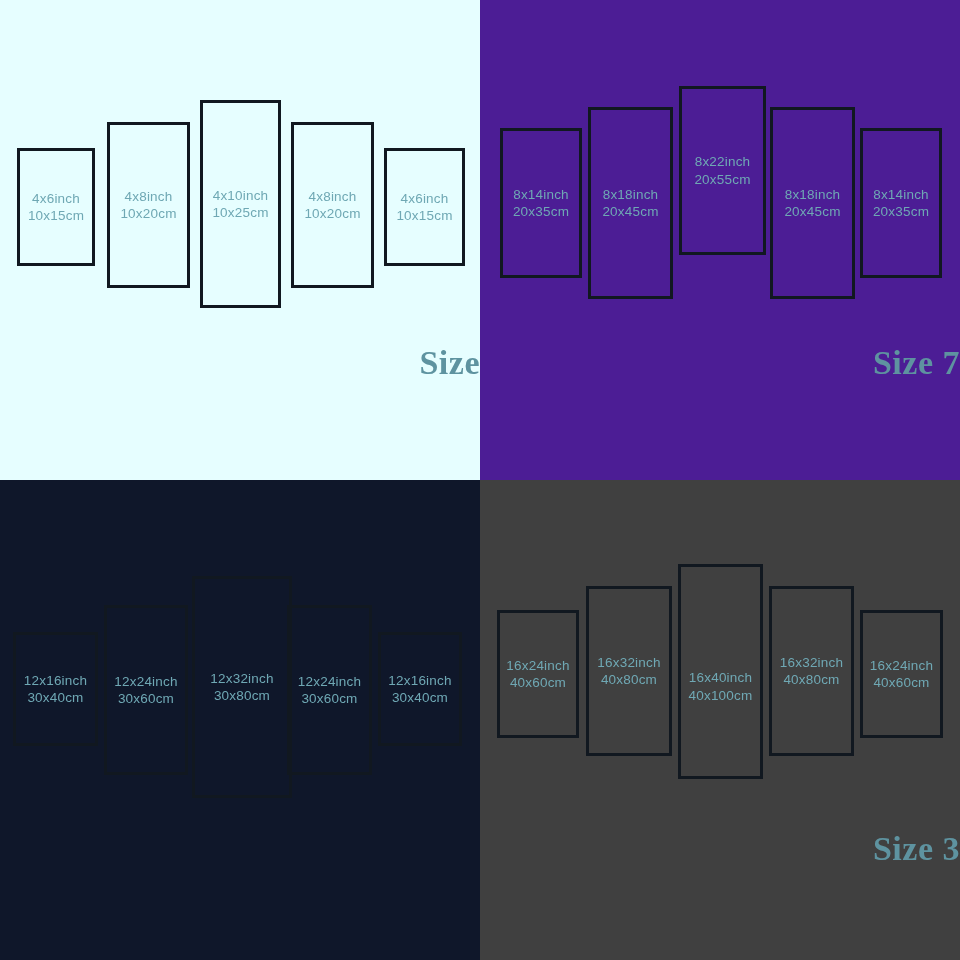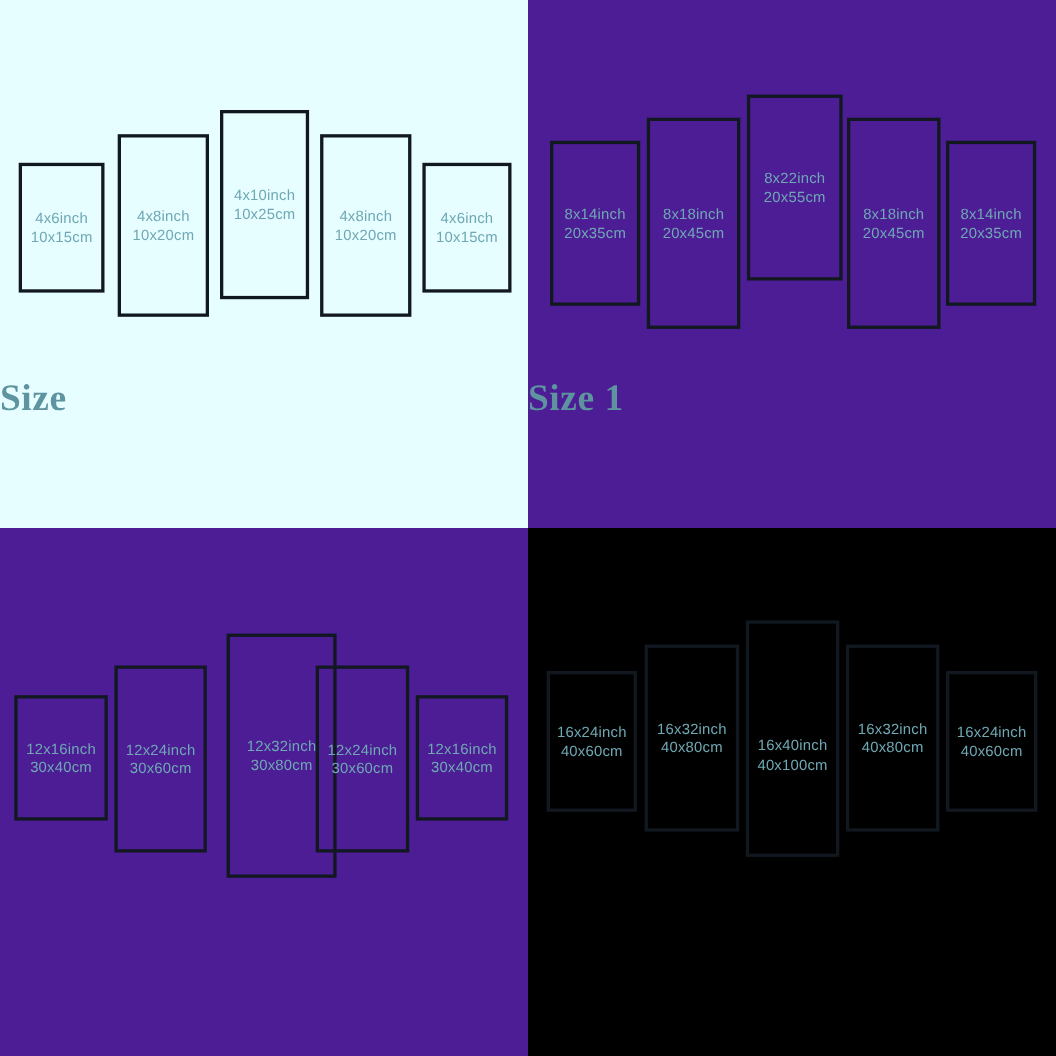--- a/index.html
+++ b/index.html
@@ -54,21 +54,21 @@
   .panel-label .lbl-in {
     display: block;
   }
   .panel-label .lbl-cm {
     display: block;
   }
   .quadrant-title {
     position: absolute;
     left: 0;
     width: 480px;
-    text-align: left;
+    text-align: right;
     font-family: "Liberation Serif", serif;
     font-weight: bold;
     font-size: 34px;
     color: #5e93a0;
     letter-spacing: 0.5px;
     user-select: none;
   }
 </style>
 </head>
 <body>
@@ -81,21 +81,21 @@
             <span class="lbl-in">4x6inch</span>
             <span class="lbl-cm">10x15cm</span>
           </div>
         </div>
         <div class="panel" style="left: 107px; top: 122px; width: 83px; height: 166px; border-color: rgb(17, 24, 32);">
           <div class="panel-label" style="color: rgb(111, 168, 180);">
             <span class="lbl-in">4x8inch</span>
             <span class="lbl-cm">10x20cm</span>
           </div>
         </div>
-        <div class="panel" style="left: 200px; top: 100px; width: 81px; height: 172px; border-color: rgb(17, 24, 32);">
+        <div class="panel" style="left: 200px; top: 100px; width: 81px; height: 208px; border-color: rgb(17, 24, 32);">
           <div class="panel-label" style="color: rgb(111, 168, 180);">
             <span class="lbl-in">4x10inch</span>
             <span class="lbl-cm">10x25cm</span>
           </div>
         </div>
         <div class="panel" style="left: 291px; top: 122px; width: 83px; height: 166px; border-color: rgb(17, 24, 32);">
           <div class="panel-label" style="color: rgb(111, 168, 180);">
             <span class="lbl-in">4x8inch</span>
             <span class="lbl-cm">10x20cm</span>
           </div>
@@ -135,57 +135,57 @@
             <span class="lbl-cm">20x45cm</span>
           </div>
         </div>
         <div class="panel" style="left: 380px; top: 128px; width: 82px; height: 150px; border-color: rgb(17, 24, 32);">
           <div class="panel-label" style="color: rgb(111, 168, 180);">
             <span class="lbl-in">8x14inch</span>
             <span class="lbl-cm">20x35cm</span>
           </div>
         </div>
       </div>
-      <div class="quadrant-title" style="top: 344px; color: rgb(94, 147, 160);">Size 1</div>
-    </div>
-    <div class="quadrant" style="background: #4c1d95;">
+      <div class="quadrant-title" style="top: 344px; color: rgb(94, 147, 160);">Size 7</div>
+    </div>
+    <div class="quadrant" style="background: #0f172a;">
       <div class="panels">
         <div class="panel" style="left: 13px; top: 152px; width: 85px; height: 114px; border-color: rgb(17, 24, 32);">
           <div class="panel-label" style="color: rgb(111, 168, 180);">
             <span class="lbl-in">12x16inch</span>
             <span class="lbl-cm">30x40cm</span>
           </div>
         </div>
         <div class="panel" style="left: 104px; top: 125px; width: 84px; height: 170px; border-color: rgb(17, 24, 32);">
           <div class="panel-label" style="color: rgb(111, 168, 180);">
             <span class="lbl-in">12x24inch</span>
             <span class="lbl-cm">30x60cm</span>
           </div>
         </div>
-        <div class="panel" style="left: 206px; top: 96px; width: 100px; height: 222px; border-color: rgb(17, 24, 32);">
+        <div class="panel" style="left: 192px; top: 96px; width: 100px; height: 222px; border-color: rgb(17, 24, 32);">
           <div class="panel-label" style="color: rgb(111, 168, 180);">
             <span class="lbl-in">12x32inch</span>
             <span class="lbl-cm">30x80cm</span>
           </div>
         </div>
         <div class="panel" style="left: 287px; top: 125px; width: 85px; height: 170px; border-color: rgb(17, 24, 32);">
           <div class="panel-label" style="color: rgb(111, 168, 180);">
             <span class="lbl-in">12x24inch</span>
             <span class="lbl-cm">30x60cm</span>
           </div>
         </div>
         <div class="panel" style="left: 378px; top: 152px; width: 84px; height: 114px; border-color: rgb(17, 24, 32);">
           <div class="panel-label" style="color: rgb(111, 168, 180);">
             <span class="lbl-in">12x16inch</span>
             <span class="lbl-cm">30x40cm</span>
           </div>
         </div>
       </div>
     </div>
-    <div class="quadrant" style="background: #000000;">
+    <div class="quadrant" style="background: #404040;">
       <div class="panels">
         <div class="panel" style="left: 17px; top: 130px; width: 82px; height: 128px; border-color: rgb(17, 24, 32);">
           <div class="panel-label" style="color: rgb(111, 168, 180);">
             <span class="lbl-in">16x24inch</span>
             <span class="lbl-cm">40x60cm</span>
           </div>
         </div>
         <div class="panel" style="left: 106px; top: 106px; width: 86px; height: 170px; border-color: rgb(17, 24, 32);">
           <div class="panel-label" style="color: rgb(111, 168, 180);">
             <span class="lbl-in">16x32inch</span>
@@ -204,14 +204,15 @@
             <span class="lbl-cm">40x80cm</span>
           </div>
         </div>
         <div class="panel" style="left: 380px; top: 130px; width: 83px; height: 128px; border-color: rgb(17, 24, 32);">
           <div class="panel-label" style="color: rgb(111, 168, 180);">
             <span class="lbl-in">16x24inch</span>
             <span class="lbl-cm">40x60cm</span>
           </div>
         </div>
       </div>
+      <div class="quadrant-title" style="top: 350px; color: rgb(94, 147, 160);">Size 3</div>
     </div>
   </div>
 
 </body></html>

